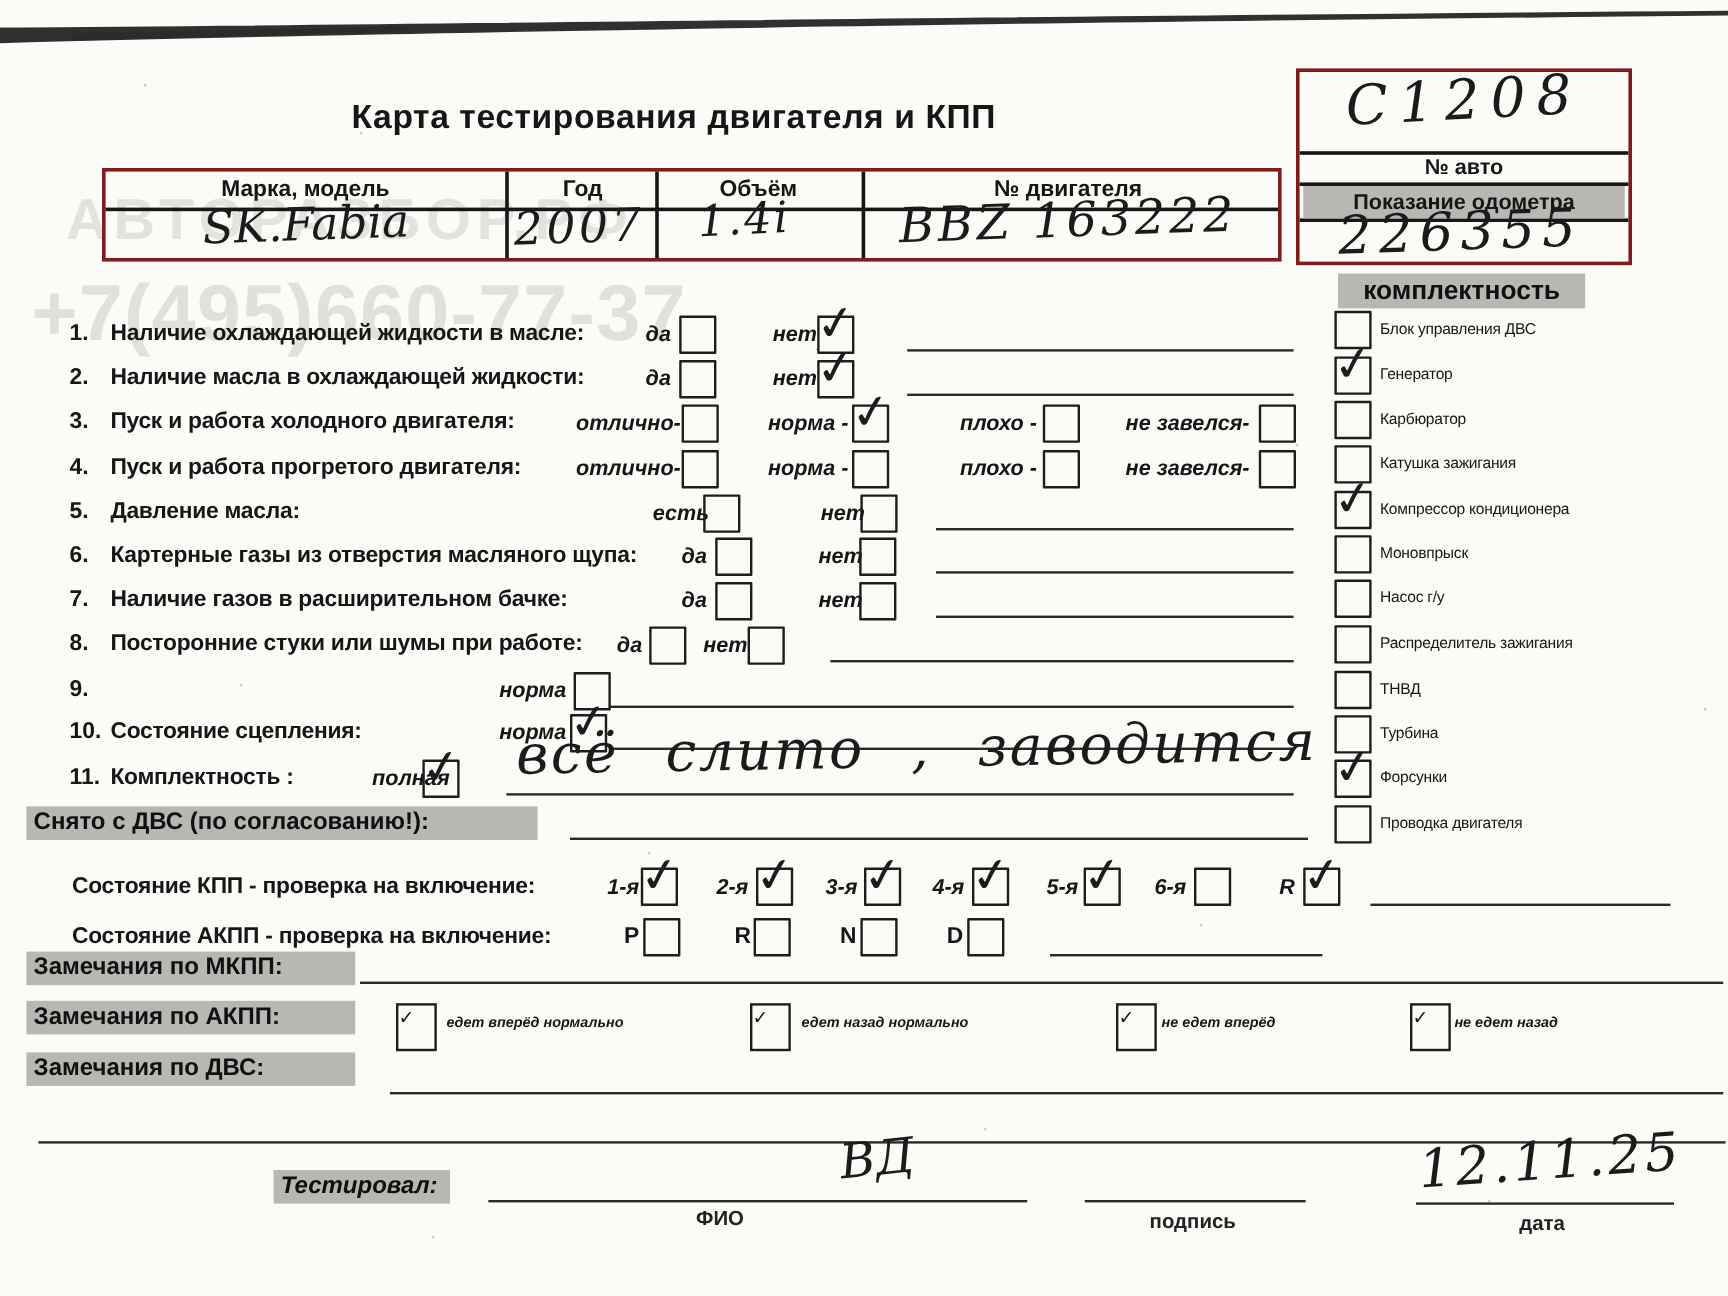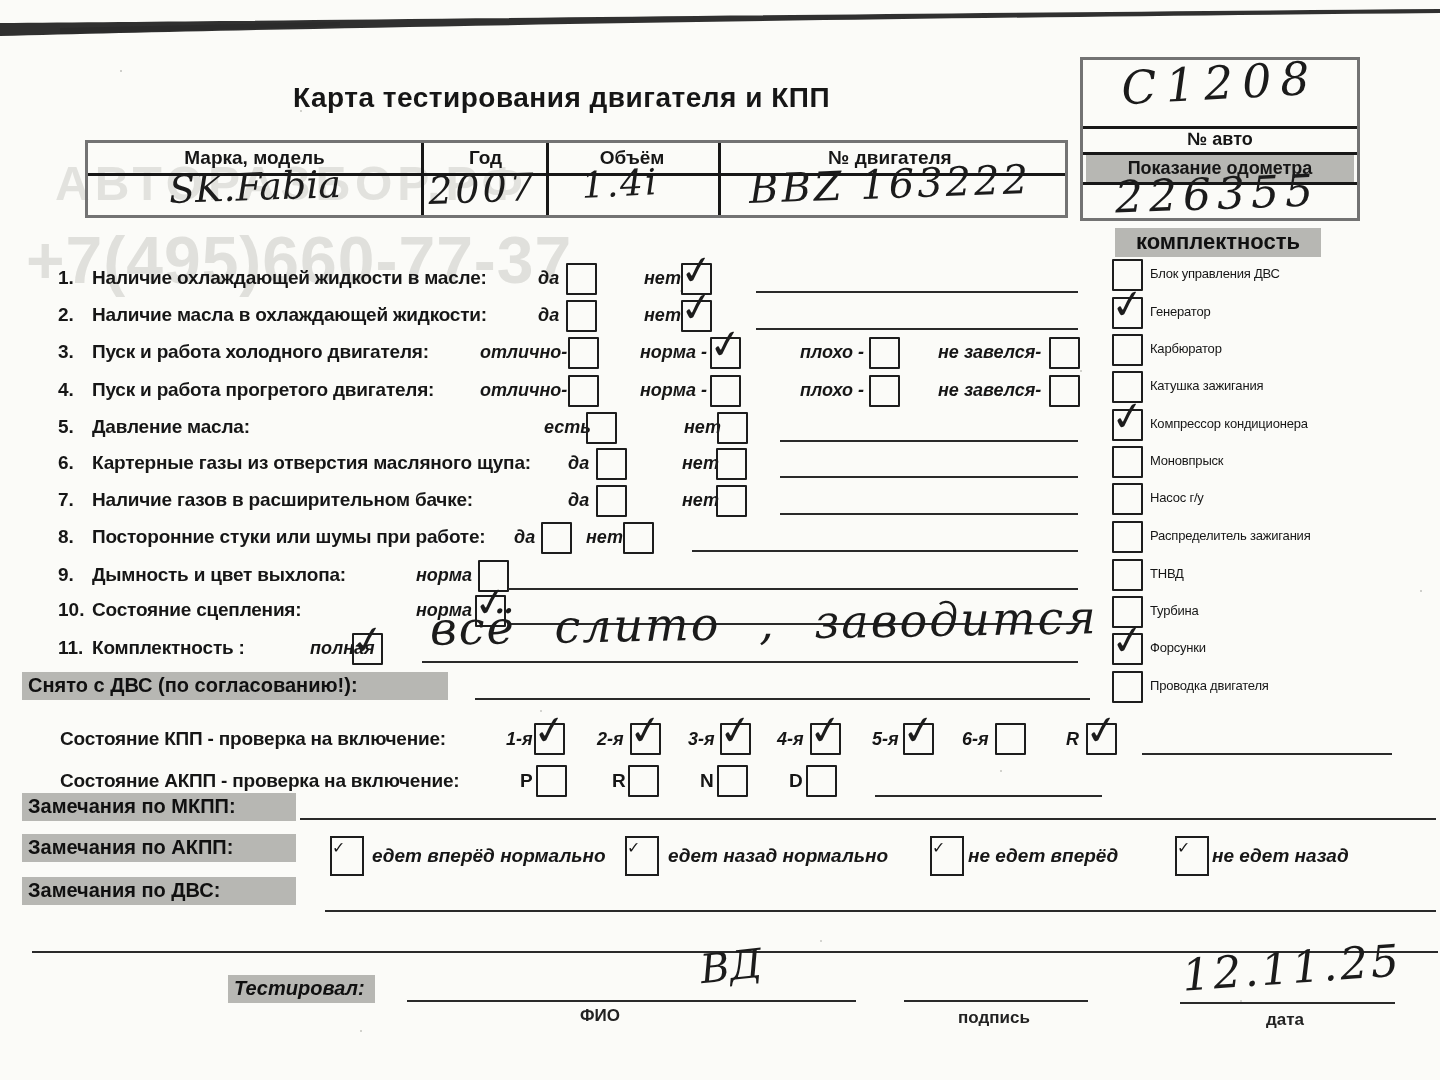--- a/index.html
+++ b/index.html
@@ -8,21 +8,21 @@
   
   .wm{position:absolute;color:#cfcfca;font-weight:bold;white-space:nowrap;z-index:0;}
   
   .scan-edge{position:absolute;left:0;top:0;z-index:0;}
   .speck{position:absolute;width:2px;height:2px;background:#9a9a95;border-radius:50%;opacity:.6;
     box-shadow:180px 40px 0 #a0a09a, 420px 640px 0 #a5a5a0, 960px 300px 0 #a0a09a, 1300px 520px 0 #9a9a95,
     700px 870px 0 #a5a5a0, 1380px 120px 0 #9a9a95, 240px 960px 0 #a0a09a, 1120px 930px 0 #a5a5a0,
     80px 500px 0 #a0a09a, 1410px 760px 0 #9a9a95, 560px 220px 0 #a5a5a0, 880px 700px 0 #a0a09a;}
   .title{position:absolute;font-weight:bold;font-size:28px;letter-spacing:.5px;white-space:nowrap;}
   
-  .box{position:absolute;border:3px solid #737373;}
+  .box{position:absolute;border:3px solid #7f1d1d;}
   .vsep{position:absolute;top:0;bottom:0;width:3px;background:#171717;}
   .hsep{position:absolute;left:0;right:0;height:3px;background:#171717;}
   .th{position:absolute;font-weight:bold;font-size:19px;text-align:center;white-space:nowrap;}
   .shade{background:#b7b7b3;}
   .shadelbl{position:absolute;background:#b7b7b3;font-weight:bold;font-size:20px;white-space:nowrap;
             padding:2px 10px 3px 6px;color:#101010;}
   
   .hw{position:absolute;font-family:"DejaVu Serif",serif;font-style:italic;color:#1b1b1b;
       white-space:nowrap;line-height:1;z-index:2;}
   
@@ -38,21 +38,21 @@
   .hline{position:absolute;border-bottom:2.5px solid #2a2a2a;height:0;}
   
   .citem{position:absolute;height:32px;line-height:32px;}
   .citem .cb{left:1112px;top:1px;}
   .citem .clbl{position:absolute;left:1150px;font-weight:normal;font-size:13px;white-space:nowrap;letter-spacing:-0.2px;}
   .gear-lbl{position:absolute;font-style:italic;font-weight:bold;font-size:18px;}
   .mode-lbl{position:absolute;font-weight:bold;font-size:19px;}
   .seclbl{font-size:20px;font-weight:bold;white-space:nowrap;}
   .footlbl{position:absolute;font-size:17px;font-weight:bold;color:#222;}
   .akpp-cb{position:absolute;width:30px;height:36px;border:2.5px solid #1d1d1d;}
-  .akpp-opt{position:absolute;font-style:italic;font-weight:bold;font-size:19px;white-space:nowrap;}
+  .akpp-opt{position:absolute;font-style:italic;font-weight:bold;font-size:12px;white-space:nowrap;}
 </style>
 </head>
 <body>
 
 <div class="page">
 
   <div class="wm" style="left:55px;top:156px;font-size:48px;letter-spacing:5px;opacity:.55;">АВТОРАЗБОР.РФ</div>
   <div class="wm" style="left:26px;top:222px;font-size:66px;letter-spacing:1px;opacity:.6;">+7(495)660-77-37</div>
 
   <svg class="scan-edge" width="1440" height="50">
@@ -232,21 +232,20 @@
     <span class="lbl">Посторонние стуки или шумы при работе:</span>
     <span class="opt-label" style="left:514px;">да</span>
     <span class="cb" style="left:541px;"></span>
     <span class="opt-label" style="left:586px;">нет</span>
     <span class="cb" style="left:623px;"></span>
     <div class="hline" style="left:692px;width:386px;bottom:2px;"></div>
   </div>
 
   <div class="row" style="top:558px;">
     <span class="num">9.</span>
-    <span class="lbl">Дымность и цвет выхлопа:</span>
     <span class="opt-label" style="left:416px;">норма</span>
     <span class="cb" style="left:478px;"></span>
     <div class="hline" style="left:508px;width:570px;bottom:2px;"></div>
   </div>
 
   <div class="row" style="top:593px;">
     <span class="num">10.</span>
     <span class="lbl">Состояние сцепления:</span>
     <span class="opt-label" style="left:416px;">норма</span>
     <span class="cb on" style="left:475px;">

